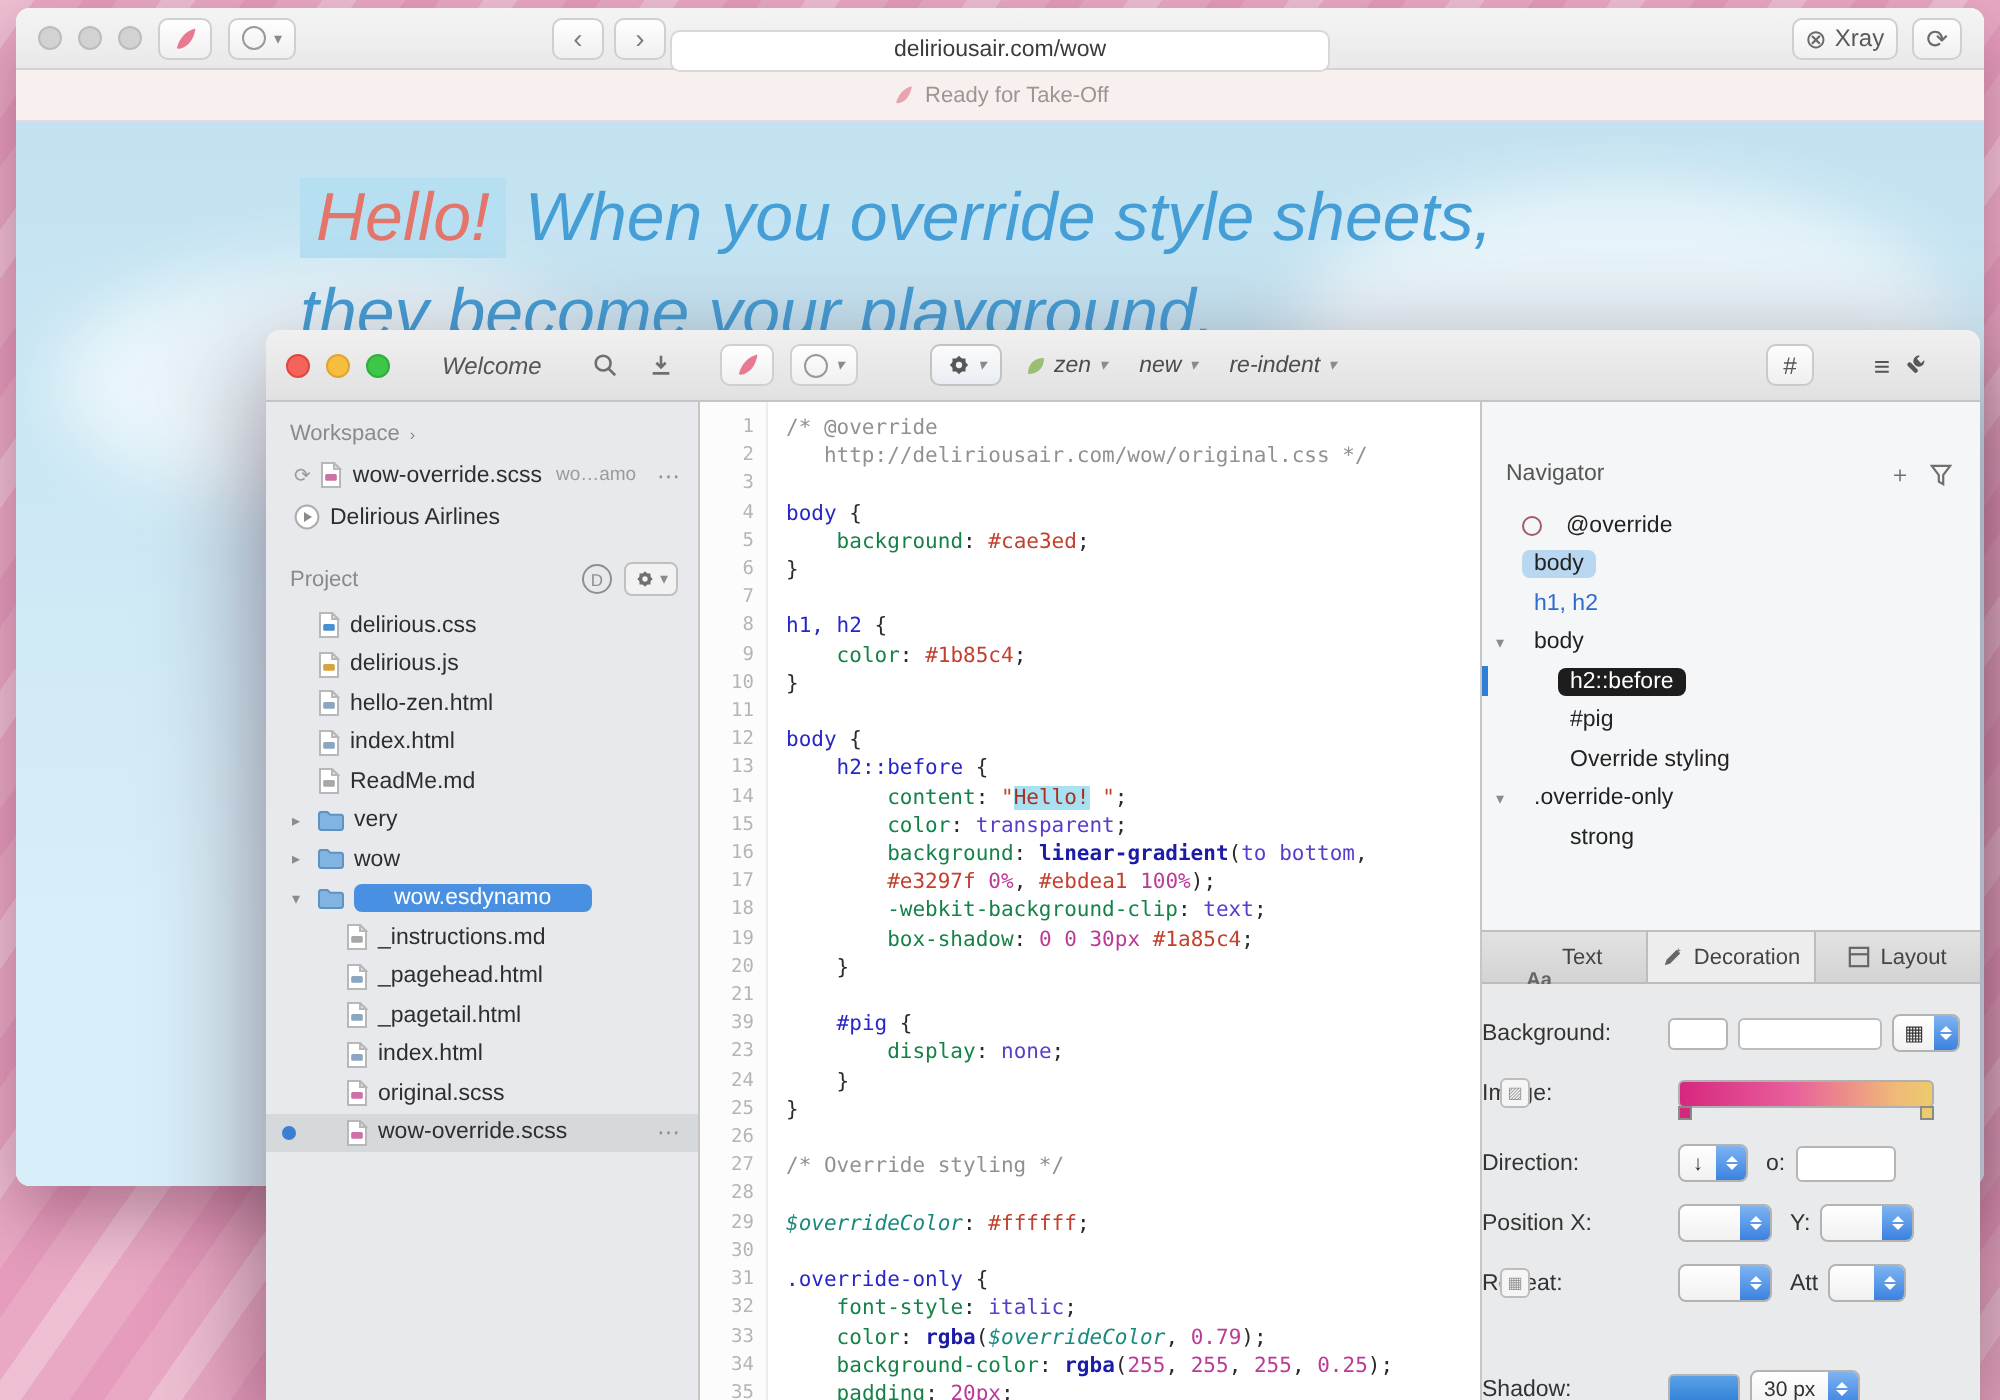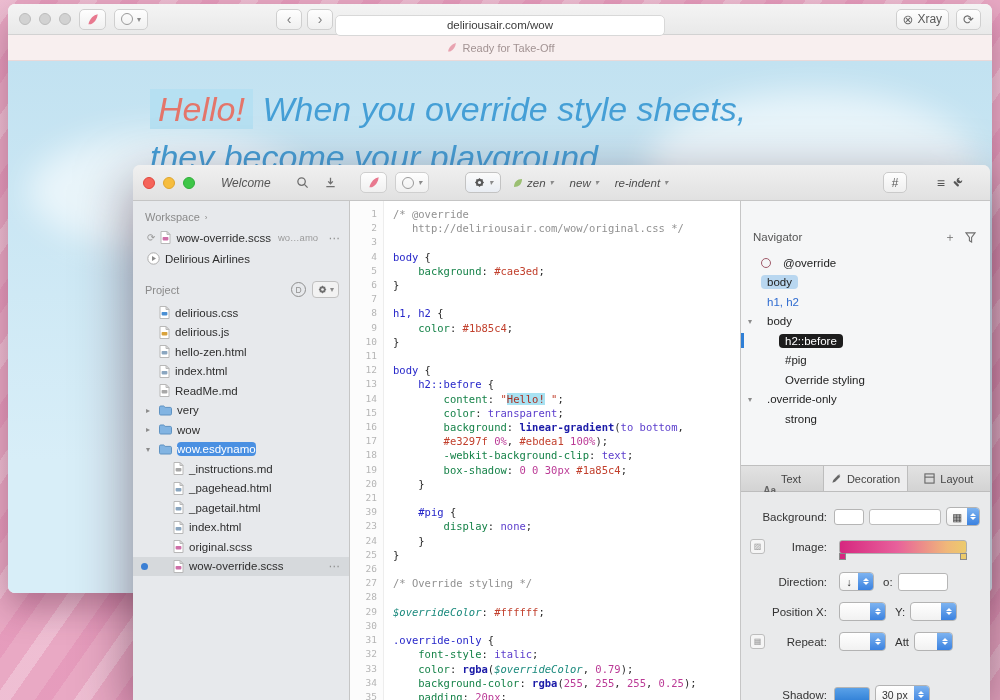--- a/index.html
+++ b/index.html
@@ -53,21 +53,21 @@
 .more{margin-left:auto;color:#8f8f8f;letter-spacing:1px;}
 .proj-head{display:flex;align-items:center;gap:6px;padding:12px 10px 5px 12px;color:#8a8a8a;font-size:11px;}
 .proj-head .sp{flex:1;}
 .dcirc{width:15px;height:15px;border:1.3px solid #8f8f8f;border-radius:50%;display:inline-flex;align-items:center;justify-content:center;font-size:8.5px;color:#8f8f8f;}
 .gearbox{display:inline-flex;align-items:center;gap:2px;height:17px;border:1px solid #c0c0c0;border-radius:4px;background:#f2f2f2;padding:0 4px;}
 .f-row{display:flex;align-items:center;gap:5px;height:19.5px;padding-left:26px;position:relative;}
 .f-row.ind1{padding-left:40px;}
 .f-row.active{background:#d6d9dc;}
 .fchev{position:absolute;left:13px;font-size:8px;color:#8b8b8b;}
 .fname{color:#2e2e2e;}
-.fname.sel{background:#4a90e2;color:#fff;border-radius:4px;padding:1px 0;}
+.fname.sel{background:#4a90e2;color:#fff;border-radius:4px;padding:1px 20px;}
 .adot{position:absolute;left:8px;width:7px;height:7px;border-radius:50%;background:#3b7fd4;}
 .f-row .more{margin-right:8px;}
 .sync{font-size:10px;color:#9a9a9a;}
 
 .code-wrap{flex:1;background:#fff;display:flex;min-width:0;overflow:hidden;}
 .gutter{width:34px;flex:none;background:#fcfcfc;border-right:1px solid #ededed;text-align:right;padding:6px 6px 0 0;font:9.5px "DejaVu Sans Mono",monospace;color:#b5b5b5;line-height:14.2px;}
 .code{flex:1;padding:6px 0 0 9px;font:10.5px "DejaVu Sans Mono",monospace;line-height:14.2px;color:#2b2b2b;white-space:pre;overflow:hidden;}
 .tk-c{color:#919191;} .tk-s{color:#2626c9;} .tk-p{color:#158248;} .tk-v{color:#c2402d;}
 .tk-n{color:#bb3a96;} .tk-k{color:#5a3ccc;} .tk-f{color:#1b1ba8;font-weight:bold;}
 .tk-str{color:#c2402d;} .tk-hl{color:#a82f22;background:#a8e2f2;} .tk-var{color:#19897c;font-style:italic;} .tk-t{color:#2b2b2b;}
@@ -87,21 +87,21 @@
 .nring{width:10px;height:10px;border:1.4px solid #a05a6a;border-radius:50%;margin-right:6px;display:inline-block;}
 
 .tabs{height:27px;flex:none;display:flex;background:linear-gradient(#e2e2e2,#d3d3d3);border-top:1px solid #bfbfbf;border-bottom:1px solid #bdbdbd;}
 .tab{flex:1;display:flex;align-items:center;justify-content:center;gap:5px;font-size:11px;color:#444;border-right:1px solid #bdbdbd;}
 .tab:last-child{border-right:none;}
 .tab.active{background:#ededee;}
 .aaicon{font-size:10px;color:#666;font-weight:bold;margin-top:24px;}
 
 .inspector{flex:1;background:#e9eaeb;padding-top:14px;}
 .irow{display:flex;align-items:center;height:21px;margin:0 10px 9px 0;position:relative;}
-.ilabel{width:86px;text-align:right;color:#333;margin-right:7px;flex:none;}
+.ilabel{width:86px;text-align:left;color:#333;margin-right:7px;flex:none;}
 .mini{position:absolute;left:9px;width:15px;height:15px;border:1px solid #bdbdbd;border-radius:3px;background:#f5f5f5;display:flex;align-items:center;justify-content:center;font-size:8px;color:#9a9a9a;}
 .swatch{width:34px;height:16px;border:1px solid #b5b5b5;border-radius:3px;background:#fff;}
 .swatch.blue{background:linear-gradient(#5aa1e8,#2f7fd6);width:36px;}
 .well{width:84px;height:16px;border:1px solid #bdbdbd;border-radius:3px;background:#fff;margin-left:5px;}
 .popup{display:inline-flex;align-items:stretch;height:19px;border:1px solid #b3b3b3;border-radius:4px;background:linear-gradient(#fff,#f1f1f1);overflow:hidden;margin-left:5px;}
 .popup .pv{display:flex;align-items:center;justify-content:center;padding:0 6px;font-size:10.5px;color:#333;min-width:18px;}
 .popup .cap{width:15px;background:linear-gradient(#7db3f0,#3b82e0);display:flex;flex-direction:column;align-items:center;justify-content:center;gap:1px;}
 .popup .cap i{width:0;height:0;border:3px solid transparent;display:block;}
 .popup .cap .up{border-bottom-color:#fff;border-top-width:0;}
 .popup .cap .dn{border-top-color:#fff;border-bottom-width:0;}

